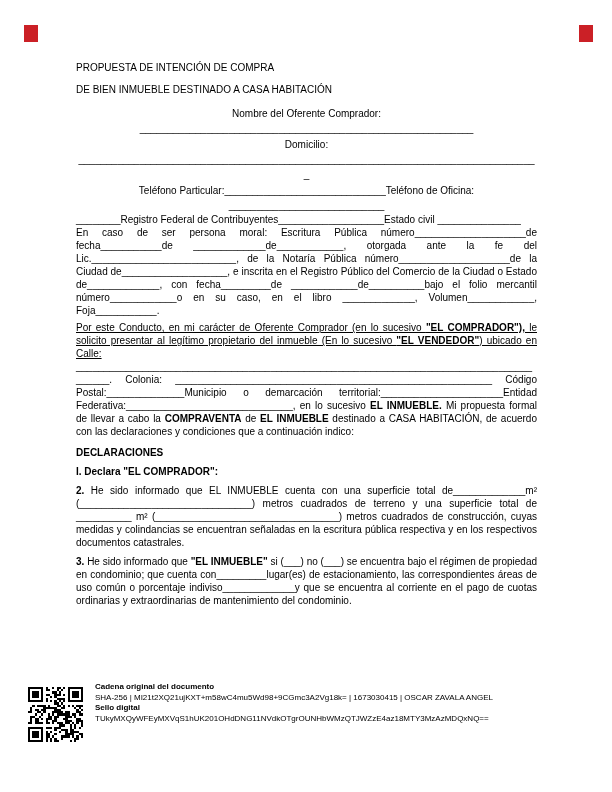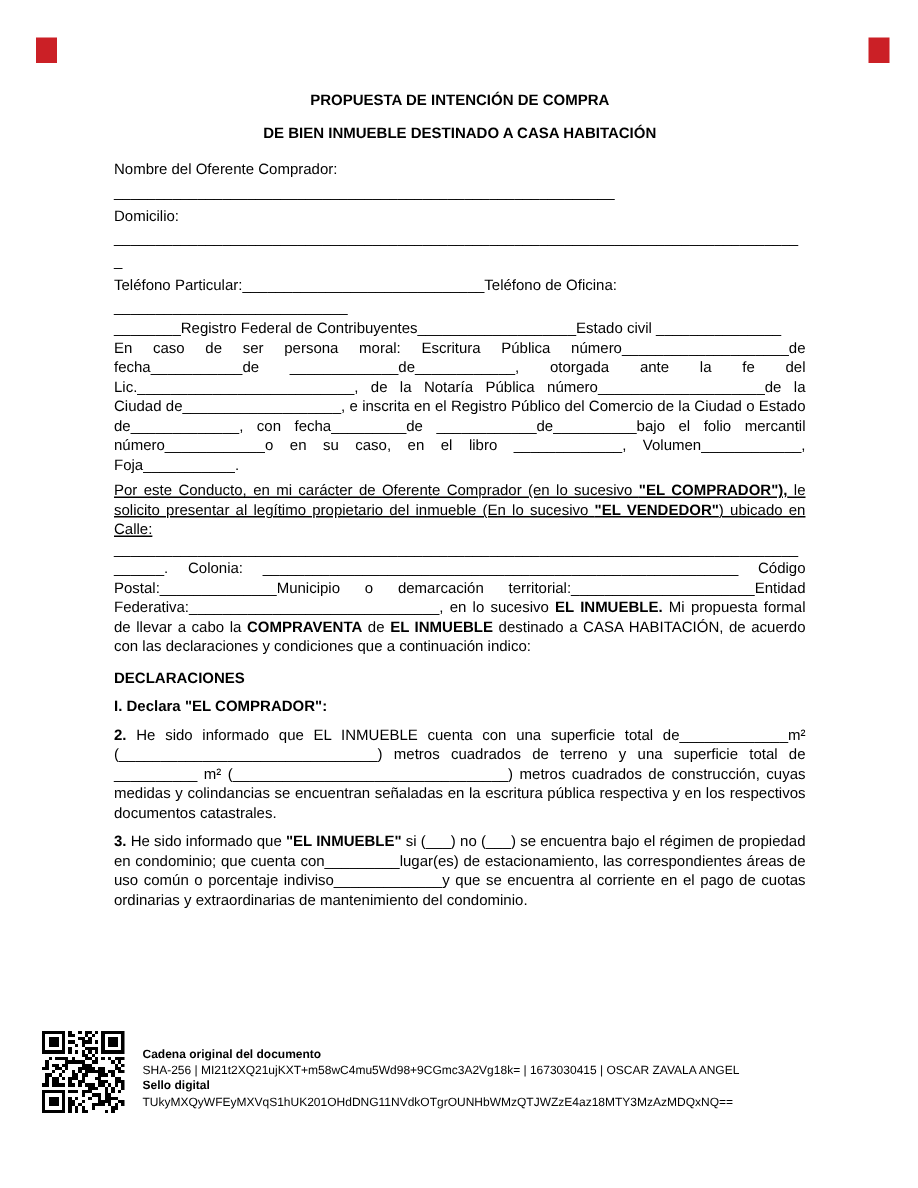--- a/index.html
+++ b/index.html
@@ -4,37 +4,37 @@
 <style>
   html,body{margin:0;padding:0;background:#ffffff;}
   .page{
     position:relative;width:612px;height:792px;background:#ffffff;overflow:hidden;
     font-family:"Liberation Sans","DejaVu Sans",sans-serif;color:#000;
   }
   .corner-mark{position:absolute;width:14px;height:17px;background:#cb2026;}
   .corner-mark.left{left:24px;top:25px;}
   .corner-mark.right{left:579px;top:25px;}
   .content{position:absolute;left:76px;top:61px;width:461px;font-size:10px;line-height:13px;}
-  .title{font-weight:bold;text-align:center;line-height:13px;}
+  .title{font-weight:normal;text-align:left;line-height:13px;}
   .title.second{margin-top:9px;}
   .fieldrow{line-height:15px;}
-  .fieldrow div{white-space:nowrap;}
+  .fieldrow div{white-space:nowrap;text-align:center;}
   .block-nombre{margin-top:10px;}
   .block-domicilio{margin-top:1px;}
   .block-telefono{margin-top:1px;}
   .para{text-align:justify;margin:0;}
   .rfc-line{margin-top:0;line-height:13px;white-space:nowrap;}
   .por-este{margin-top:4px;text-decoration:underline;}
   .full-line{line-height:13px;white-space:nowrap;}
   .heading-center{font-weight:bold;margin-top:8px;}
   .heading-left{font-weight:bold;margin-top:6px;}
   .item{margin-top:6px;}
   .footer{position:absolute;left:0;top:680px;width:612px;}
   .qr{position:absolute;left:28px;top:7px;width:55px;height:55px;}
-  .footer-text{position:absolute;left:95px;top:18px;font-size:8px;line-height:10.5px;width:470px;}
+  .footer-text{position:absolute;left:95px;top:2px;font-size:8px;line-height:10.5px;width:470px;}
   .footer-text .b{font-weight:bold;}
   b{font-weight:bold;}
 </style>
 </head>
 <body>
 
 <div class="page">
   <div class="corner-mark left"></div>
   <div class="corner-mark right"></div>
 

